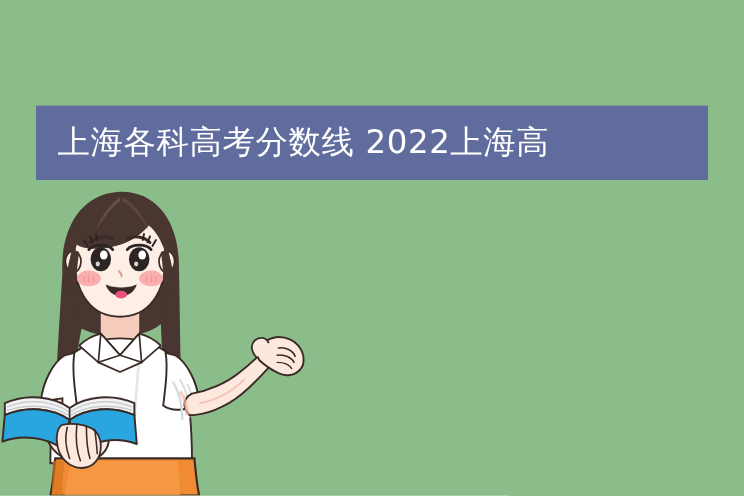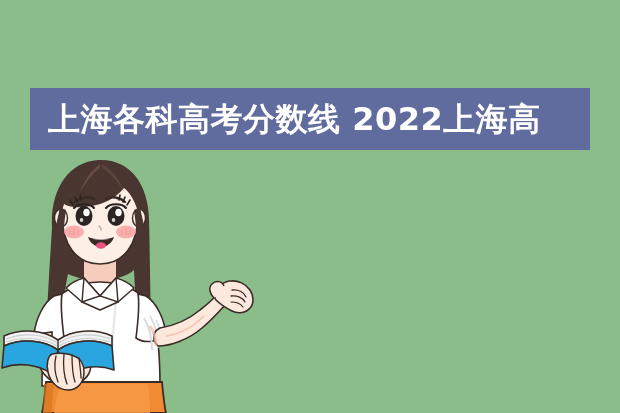--- a/index.html
+++ b/index.html
@@ -30,22 +30,22 @@
     box-sizing: border-box;
   }
   #title-text {
     position: absolute;
     left: 18px;
     top: 50%;
     transform: translateY(-50%);
     white-space: nowrap;
     color: #ffffff;
     font-family: "DejaVu Sans", "Liberation Sans", sans-serif;
-    font-weight: bold;
-    font-size: 32px;
+    font-weight: normal;
+    font-size: 27px;
     letter-spacing: 0.5px;
     line-height: 1;
   }
   #illustration {
     position: absolute;
     left: 0px;
     top: 150px;
     width: 300px;
     height: 263px;
   }

